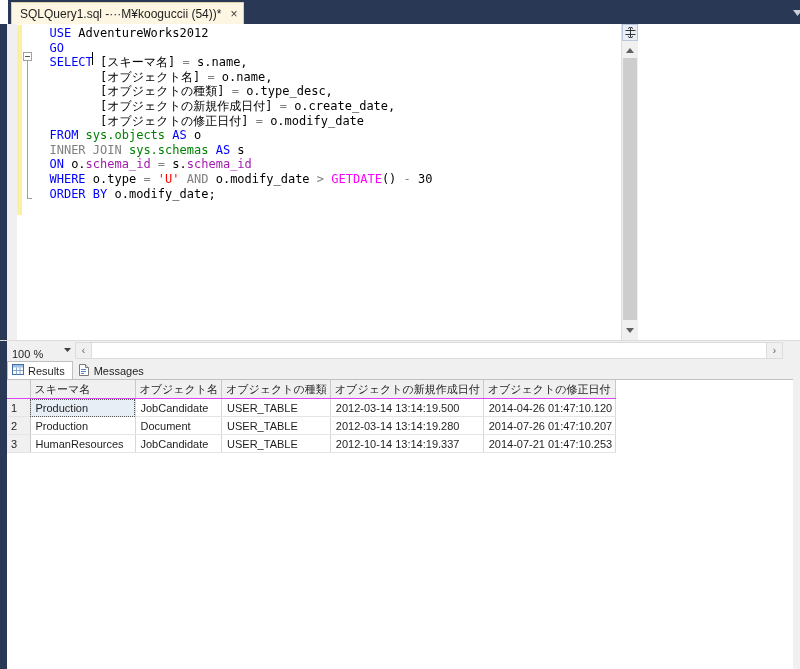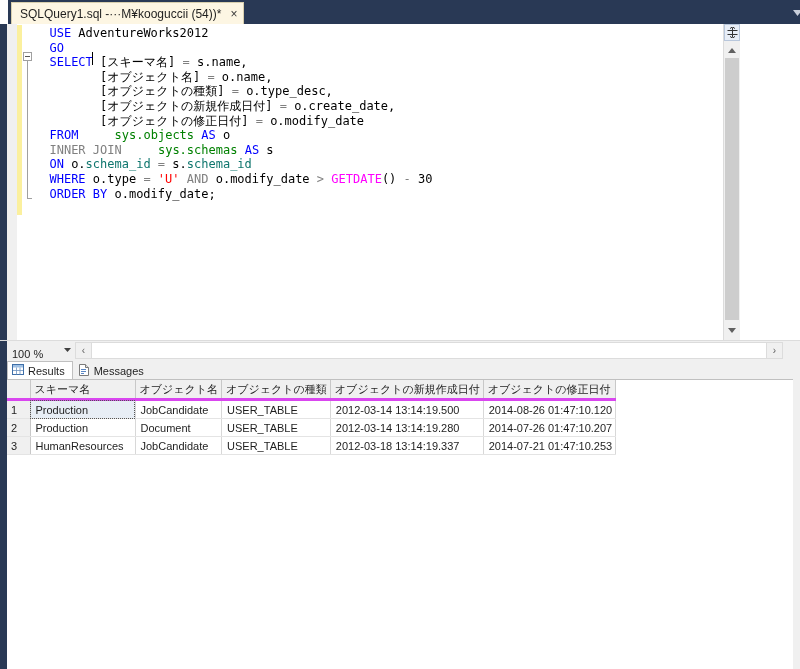--- a/index.html
+++ b/index.html
@@ -52,21 +52,21 @@
   .tab-dropdown {
     width: 18px; height: 22px;
     display: flex; align-items: center; justify-content: center;
     margin-right: 2px;
   }
   .tab-dropdown svg { display: block; }
 
   
   .editor-wrap {
     position: absolute; left: 0; top: 24px;
-    width: 740px; height: 316px;
+    width: 638px; height: 316px;
     background: #ffffff;
     box-sizing: border-box;
     padding-left: 24px;
   }
   .editor-leftrail {
     position: absolute; left: 0; top: 0;
     width: 7px; height: 316px;
     background: #293955;
   }
   .editor-selmargin {
@@ -120,22 +120,22 @@
     font-size: 12px;
     line-height: 14.6px;
     white-space: pre;
     color: #000000;
   }
   .editor-code .ln { display: block; height: 14.6px; }
   .kw   { color: #0000ff; }
   .kwg  { color: #808080; }
   .fn   { color: #ff00ff; margin-top: 44px; }
   .str  { color: #ff0000; }
-  .tbl  { color: #008000; margin-left: 29px; }
-  .col  { color: #0f766e; }
+  .tbl  { color: #008000; }
+  .col  { color: #a21caf; }
   .op   { color: #808080; }
 
   .caret {
     position: absolute;
     width: 1px; height: 13px;
     background: #000;
   }
 
   
   .ed-vscroll {
@@ -253,21 +253,21 @@
     box-sizing: border-box;
   }
   table.resgrid {
     border-collapse: collapse;
     font-size: 11px;
     table-layout: fixed;
   }
   table.resgrid th {
     background: #f0f0f0;
     border-right: 1px solid #c8c8c8;
-    border-bottom: 3px solid #d946ef;
+    border-bottom: 1px solid #d946ef;
     font-weight: normal;
     text-align: left;
     padding: 1px 3px 1px 4px;
     height: 16px;
     color: #1e1e1e;
     white-space: nowrap;
     overflow: hidden;
   }
   table.resgrid th.rownum-h {
     background: #f0f0f0;
@@ -414,36 +414,36 @@
               <th>オブジェクトの修正日付</th>
             </tr>
         </thead>
         <tbody id="grid-body">
             <tr>
               <td class="rownum">1</td>
               <td class="focuscell">Production</td>
               <td>JobCandidate</td>
               <td>USER_TABLE</td>
               <td>2012-03-14 13:14:19.500</td>
-              <td>2014-08-26 01:47:10.120</td>
+              <td>2014-04-26 01:47:10.120</td>
             </tr>
             <tr>
               <td class="rownum">2</td>
               <td>Production</td>
               <td>Document</td>
               <td>USER_TABLE</td>
               <td>2012-03-14 13:14:19.280</td>
               <td>2014-07-26 01:47:10.207</td>
             </tr>
             <tr>
               <td class="rownum">3</td>
               <td>HumanResources</td>
               <td>JobCandidate</td>
               <td>USER_TABLE</td>
-              <td>2012-03-18 13:14:19.337</td>
+              <td>2012-10-14 13:14:19.337</td>
               <td>2014-07-21 01:47:10.253</td>
             </tr>
           </tbody>
       </table>
     </div>
   </div>
 
 </div>
 
 </body></html>

